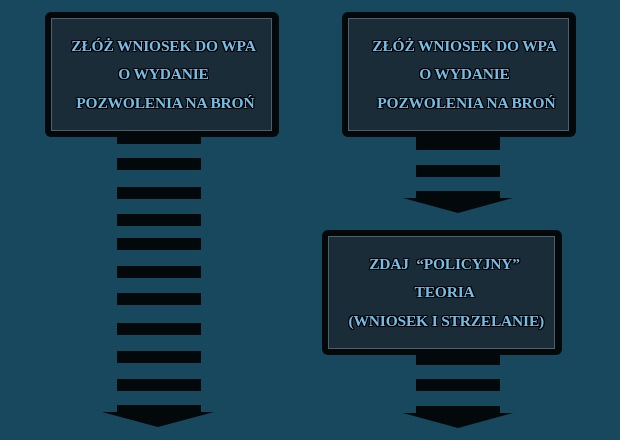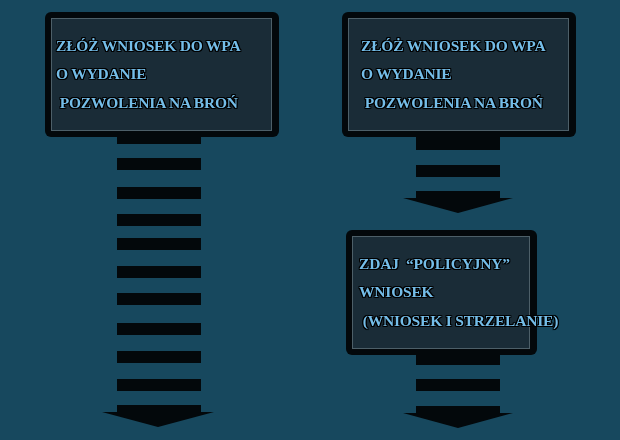--- a/index.html
+++ b/index.html
@@ -14,21 +14,21 @@
       background: #03080b;
       border-radius: 6px;
       box-sizing: border-box;
     }
     .box-inner {
       position: absolute;
       left: 6px; top: 6px; right: 7px; bottom: 6px;
       background: #1a2c37;
       border: 1px solid #4d5f68;
       box-sizing: border-box;
-      display: flex; flex-direction: column; justify-content: center; align-items: flex-start;
+      display: flex; flex-direction: column; justify-content: center; align-items: center;
     }
     .line {
       color: #74bde8;
       font-weight: bold;
       font-size: 15.5px;
       line-height: 28.5px;
       letter-spacing: -0.2px;
       white-space: pre;
       text-shadow:
         1px 0 0 #000, -1px 0 0 #000, 0 1px 0 #000, 0 -1px 0 #000,
@@ -78,24 +78,24 @@
 
 <div>
   <div class="stripe" style="left:416px; top:136px; width:84px; height:14px;"></div>
   <div class="stripe" style="left:416px; top:165px; width:84px; height:12px;"></div>
   <div class="stripe" style="left:416px; top:191px; width:84px; height:9px;"></div>
   <svg class="arrowhead" style="left:403px; top:198px;" width="110" height="16" viewBox="0 0 110 16">
     <polygon points="0,0 110,0 55,15" fill="#03080b"></polygon>
   </svg>
 </div>
 
-<div class="box" style="left:346px; top:230px; width:191px; height:125px;padding-left:36px;">
+<div class="box" style="left:322px; top:230px; width:240px; height:125px;padding-left:36px;">
   <div class="box-inner" style="padding-left:6px;">
     <div class="line">ZDAJ  “POLICYJNY”</div>
-    <div class="line">WNIOSEK</div>
+    <div class="line">TEORIA</div>
     <div class="line"> (WNIOSEK I STRZELANIE)</div>
   </div>
 </div>
 
 <div>
   <div class="stripe" style="left:416px; top:354px; width:84px; height:11px;"></div>
   <div class="stripe" style="left:416px; top:379px; width:84px; height:12px;"></div>
   <div class="stripe" style="left:416px; top:406px; width:84px; height:9px;"></div>
   <svg class="arrowhead" style="left:403px; top:413px;" width="110" height="16" viewBox="0 0 110 16">
     <polygon points="0,0 110,0 55,15" fill="#03080b"></polygon>

